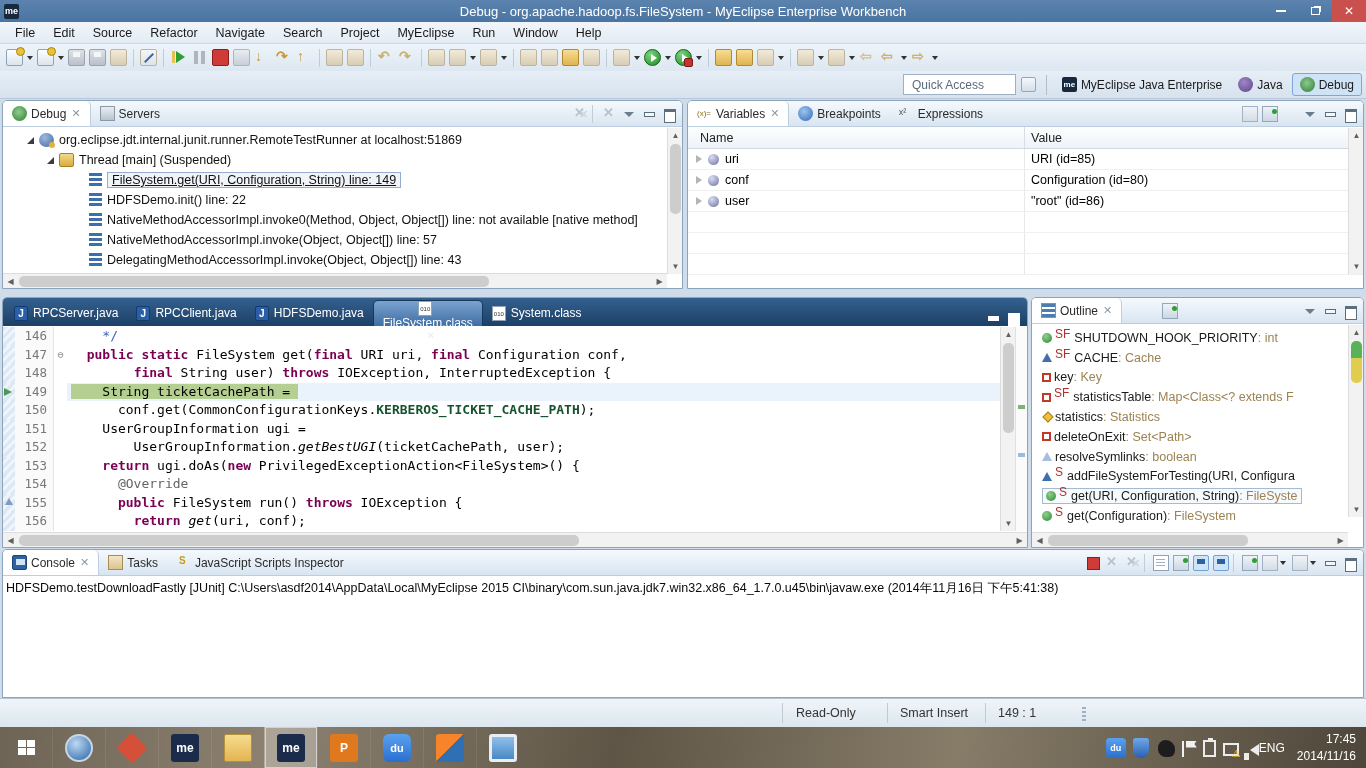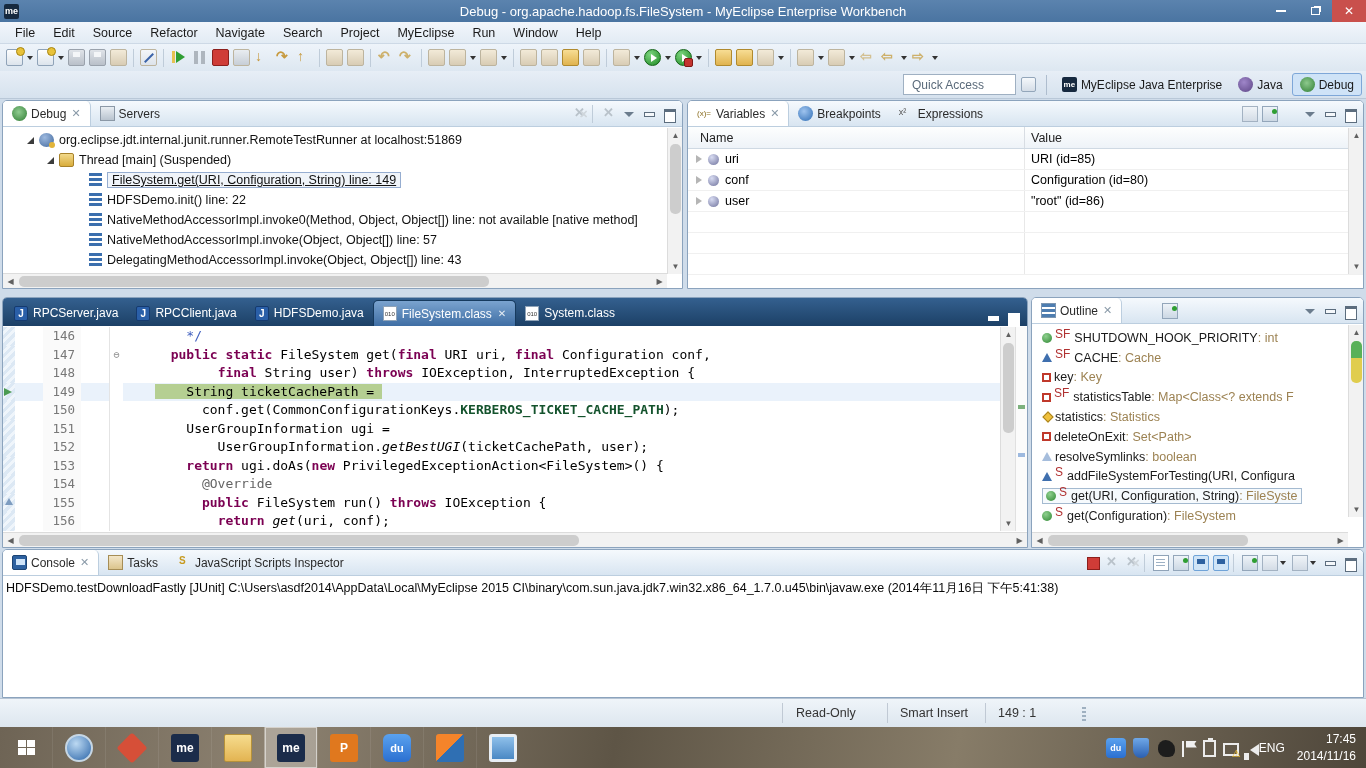--- a/index.html
+++ b/index.html
@@ -125,32 +125,32 @@
   .vt-row { display:flex; height:21px; align-items:center; border-bottom:1px solid #f0f0f0; }
   .vt-name { width:337px; display:flex; align-items:center; padding-left:4px; border-right:1px solid #e8e8e8; height:100%; }
   .vt-value { flex:1; padding-left:6px; }
   .vt-twisty { width:0; height:0; border-top:4px solid transparent; border-bottom:4px solid transparent; border-left:6px solid #b5b5b5; margin:0 6px 0 4px; }
   .vt-obj { width:11px; height:11px; border-radius:50%; background:radial-gradient(circle at 35% 30%,#d8dcf2,#70739d); margin-right:6px; }
 
   
   #editor { background:#fff; }
   .etabbar { height:28px; background:linear-gradient(#34608f,#1c4066); display:flex; align-items:flex-end; padding-left:2px; }
   .etab { height:26px; display:flex; align-items:center; color:#fff; font-size:12px; padding:0 9px; white-space:nowrap; }
-  .etab.active { background:linear-gradient(#7aa3cf,#3f6ea4); border-radius:5px 5px 0 0; border:1px solid #163a5e; border-bottom:none; }
+  .etab.active { background:linear-gradient(#7aa3cf,#3f6ea4); border-radius:5px 5px 0 0; border:1px solid #163a5e; border-bottom:none;flex-direction:column; }
   .etab .close { color:#e6edf4; font-size:10px; margin-left:6px; }
   .etab .close::before { content:"✕"; }
   .fic { width:14px; height:15px; margin-right:5px; position:relative; flex:none; }
   .fic-java { background:#2a5fa8; border:1px solid #153a6e; border-radius:2px; color:#fff; font-size:10px; font-weight:bold; text-align:center; line-height:14px; }
   .fic-java::before { content:"J"; }
   .fic-class { background:#fff; border:1px solid #8fa3b8; color:#333; font-size:6px; text-align:center; line-height:14px; }
   .fic-class::before { content:"010"; }
   .ewin { margin-left:auto; display:flex; align-items:center; padding-right:6px; }
   .ewin .pticon::before { filter:brightness(3); border-color:#dfe8f1 !important; }
   #code { position:absolute; left:0; top:29px; right:27px; bottom:16px; overflow:hidden; font-family:"DejaVu Sans Mono","Liberation Mono",monospace; font-size:13px; }
-  .cl-row { height:18.5px; display:flex; align-items:center; white-space:pre;gap:28px; }
+  .cl-row { height:18.5px; display:flex; align-items:center; white-space:pre; }
   .cl-gutter { width:12px; height:100%; background:repeating-linear-gradient(135deg,#dce8f4 0 3px,#eff5fb 3px 6px); flex:none; position:relative; }
   .cl-num { width:38px; text-align:right; padding-right:6px; color:#787878; background:#fafafa; height:100%; line-height:18.5px; flex:none; font-size:12.5px; }
   .cl-fold { width:14px; height:100%; border-left:1px solid #e4e4e4; color:#8a8a8a; font-size:10px; line-height:18px; text-align:center; flex:none; background:#fff; }
   .cl-code { padding-left:4px; line-height:18.5px; }
   .cl-row.current { background:#eaf2fb; }
   .cl-row.current .cl-code .c-hl { background:#b5cf92; }
   .cl-pointer { position:absolute; left:1px; top:5px; width:0; height:0; border-left:8px solid #4a9a52; border-top:4px solid transparent; border-bottom:4px solid transparent; }
   .cl-override { position:absolute; left:2px; top:4px; width:7px; height:7px; border-left:4px solid transparent; border-right:4px solid transparent; border-bottom:7px solid #7d9cc0; }
   .c-kw { color:#7b0052; font-weight:bold; }
   .c-doc { color:#3f5fbf; }

